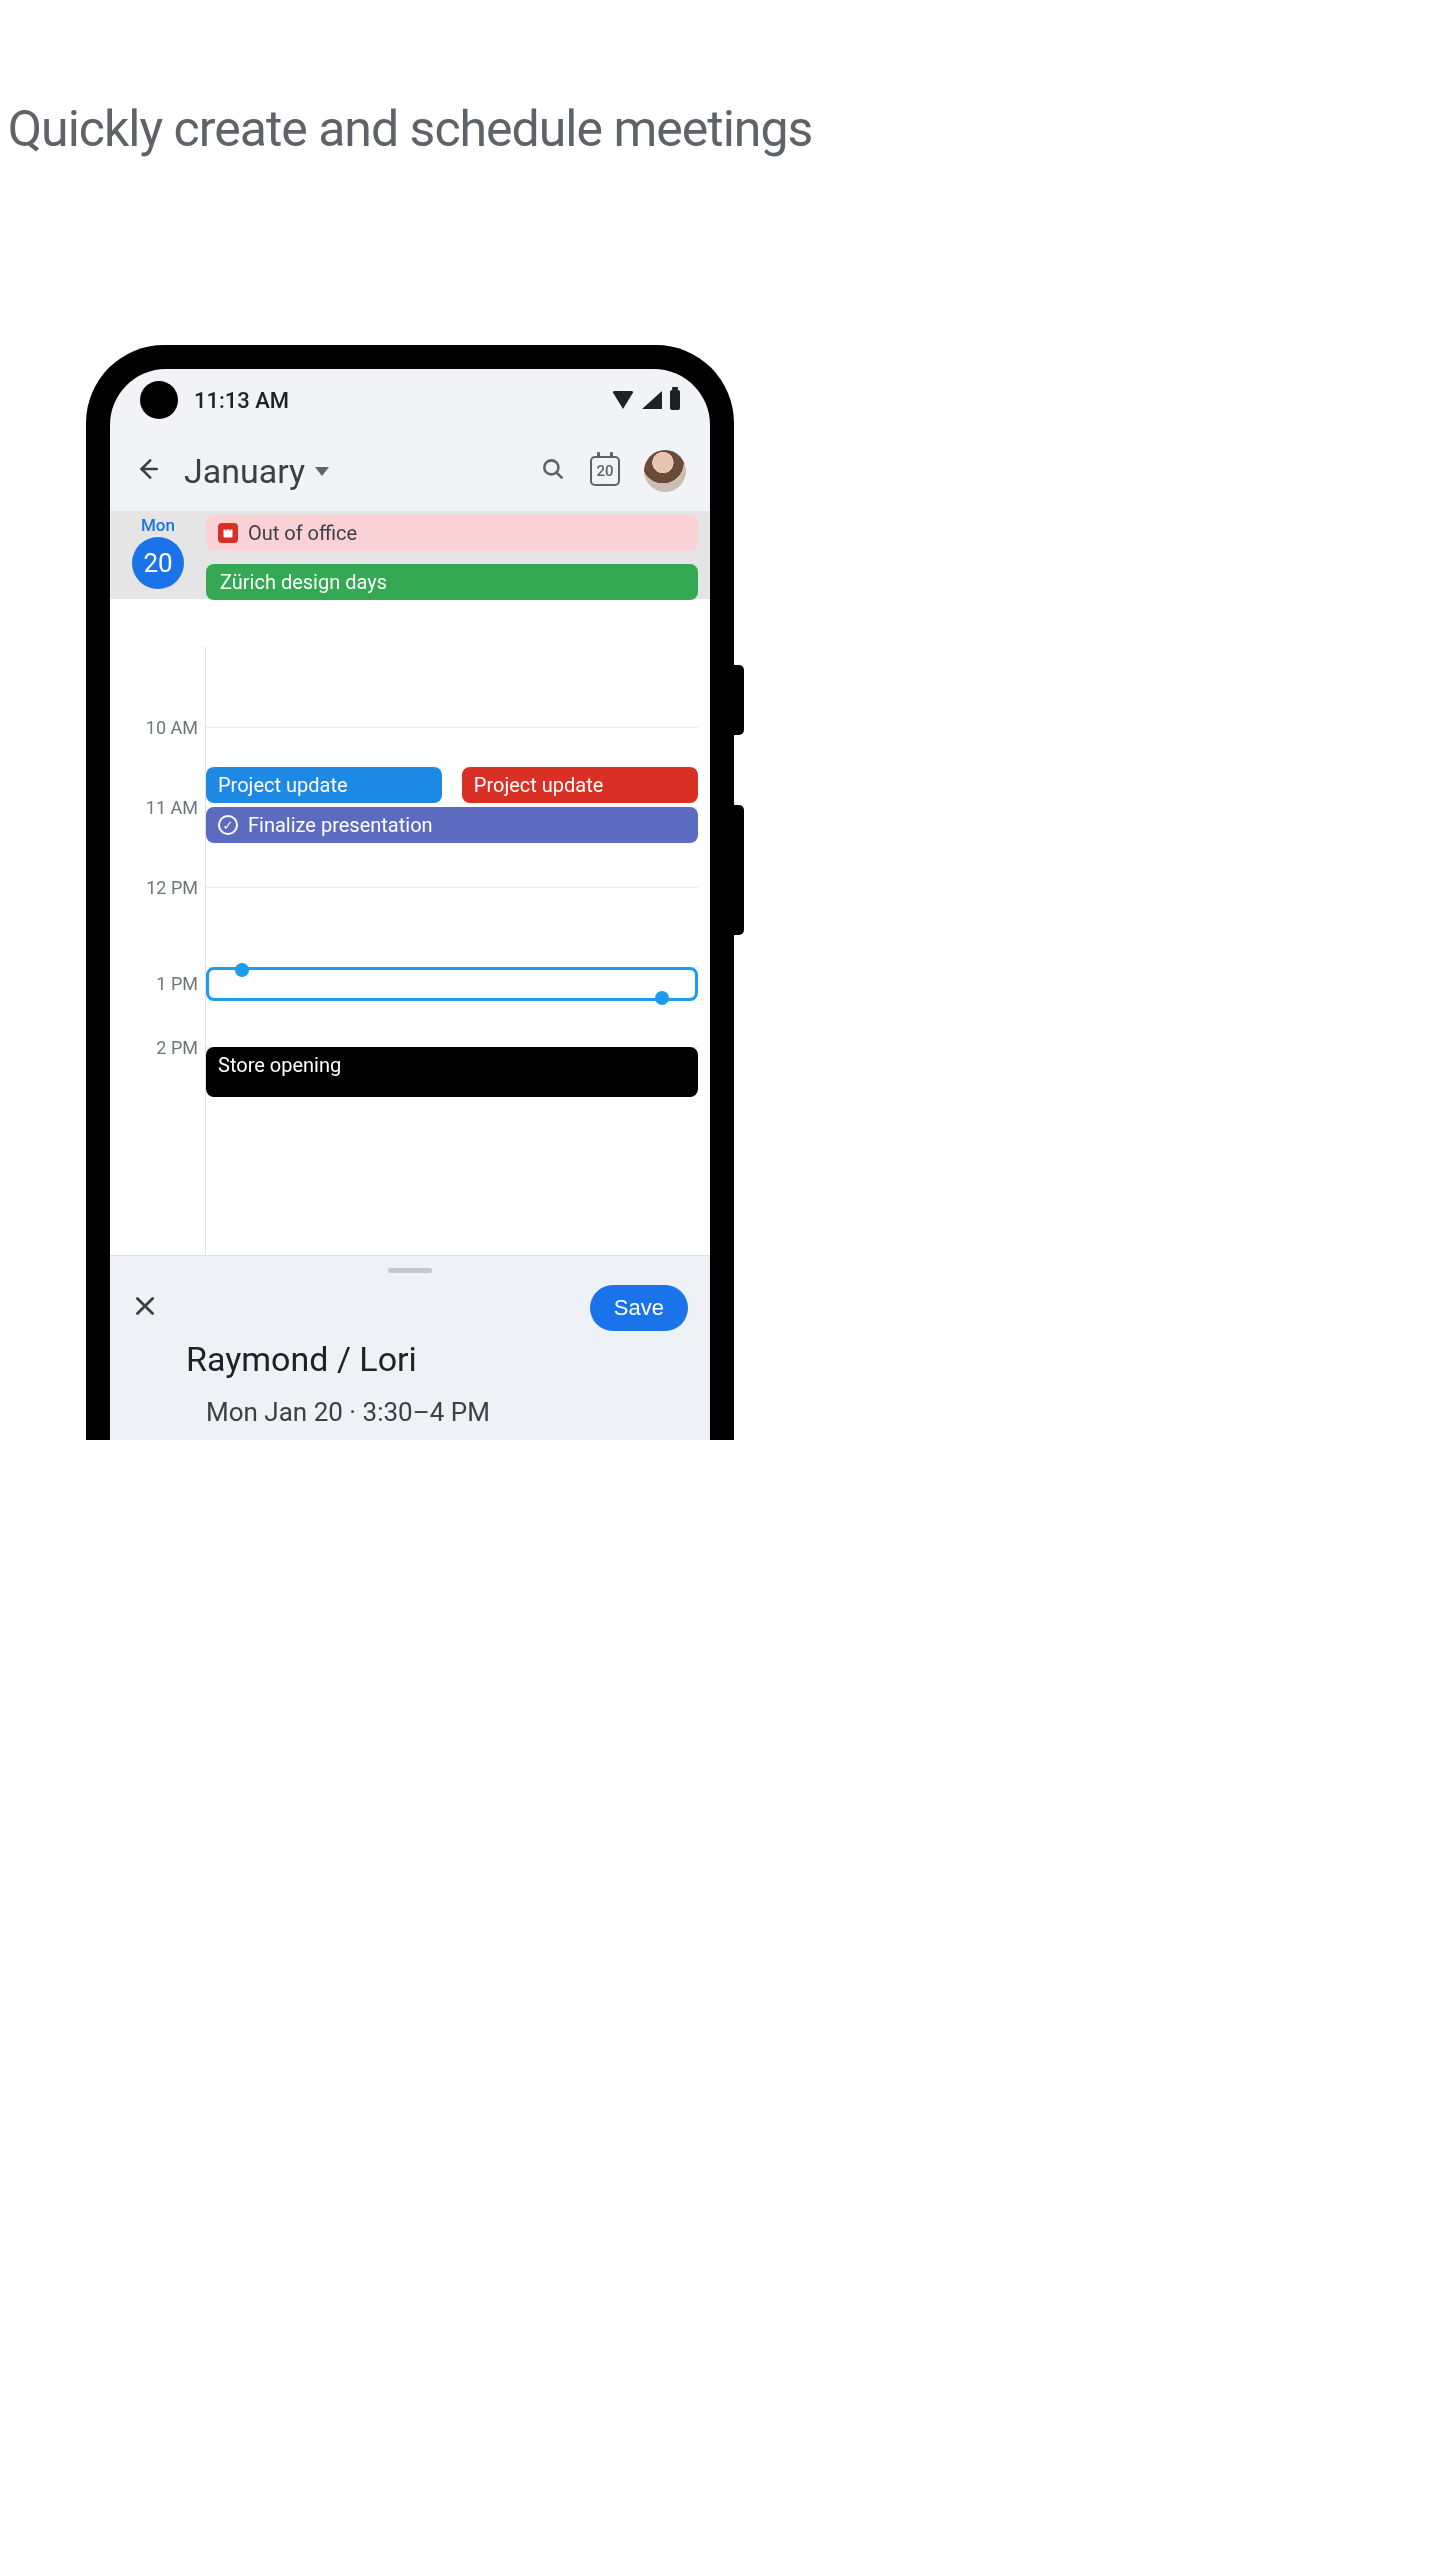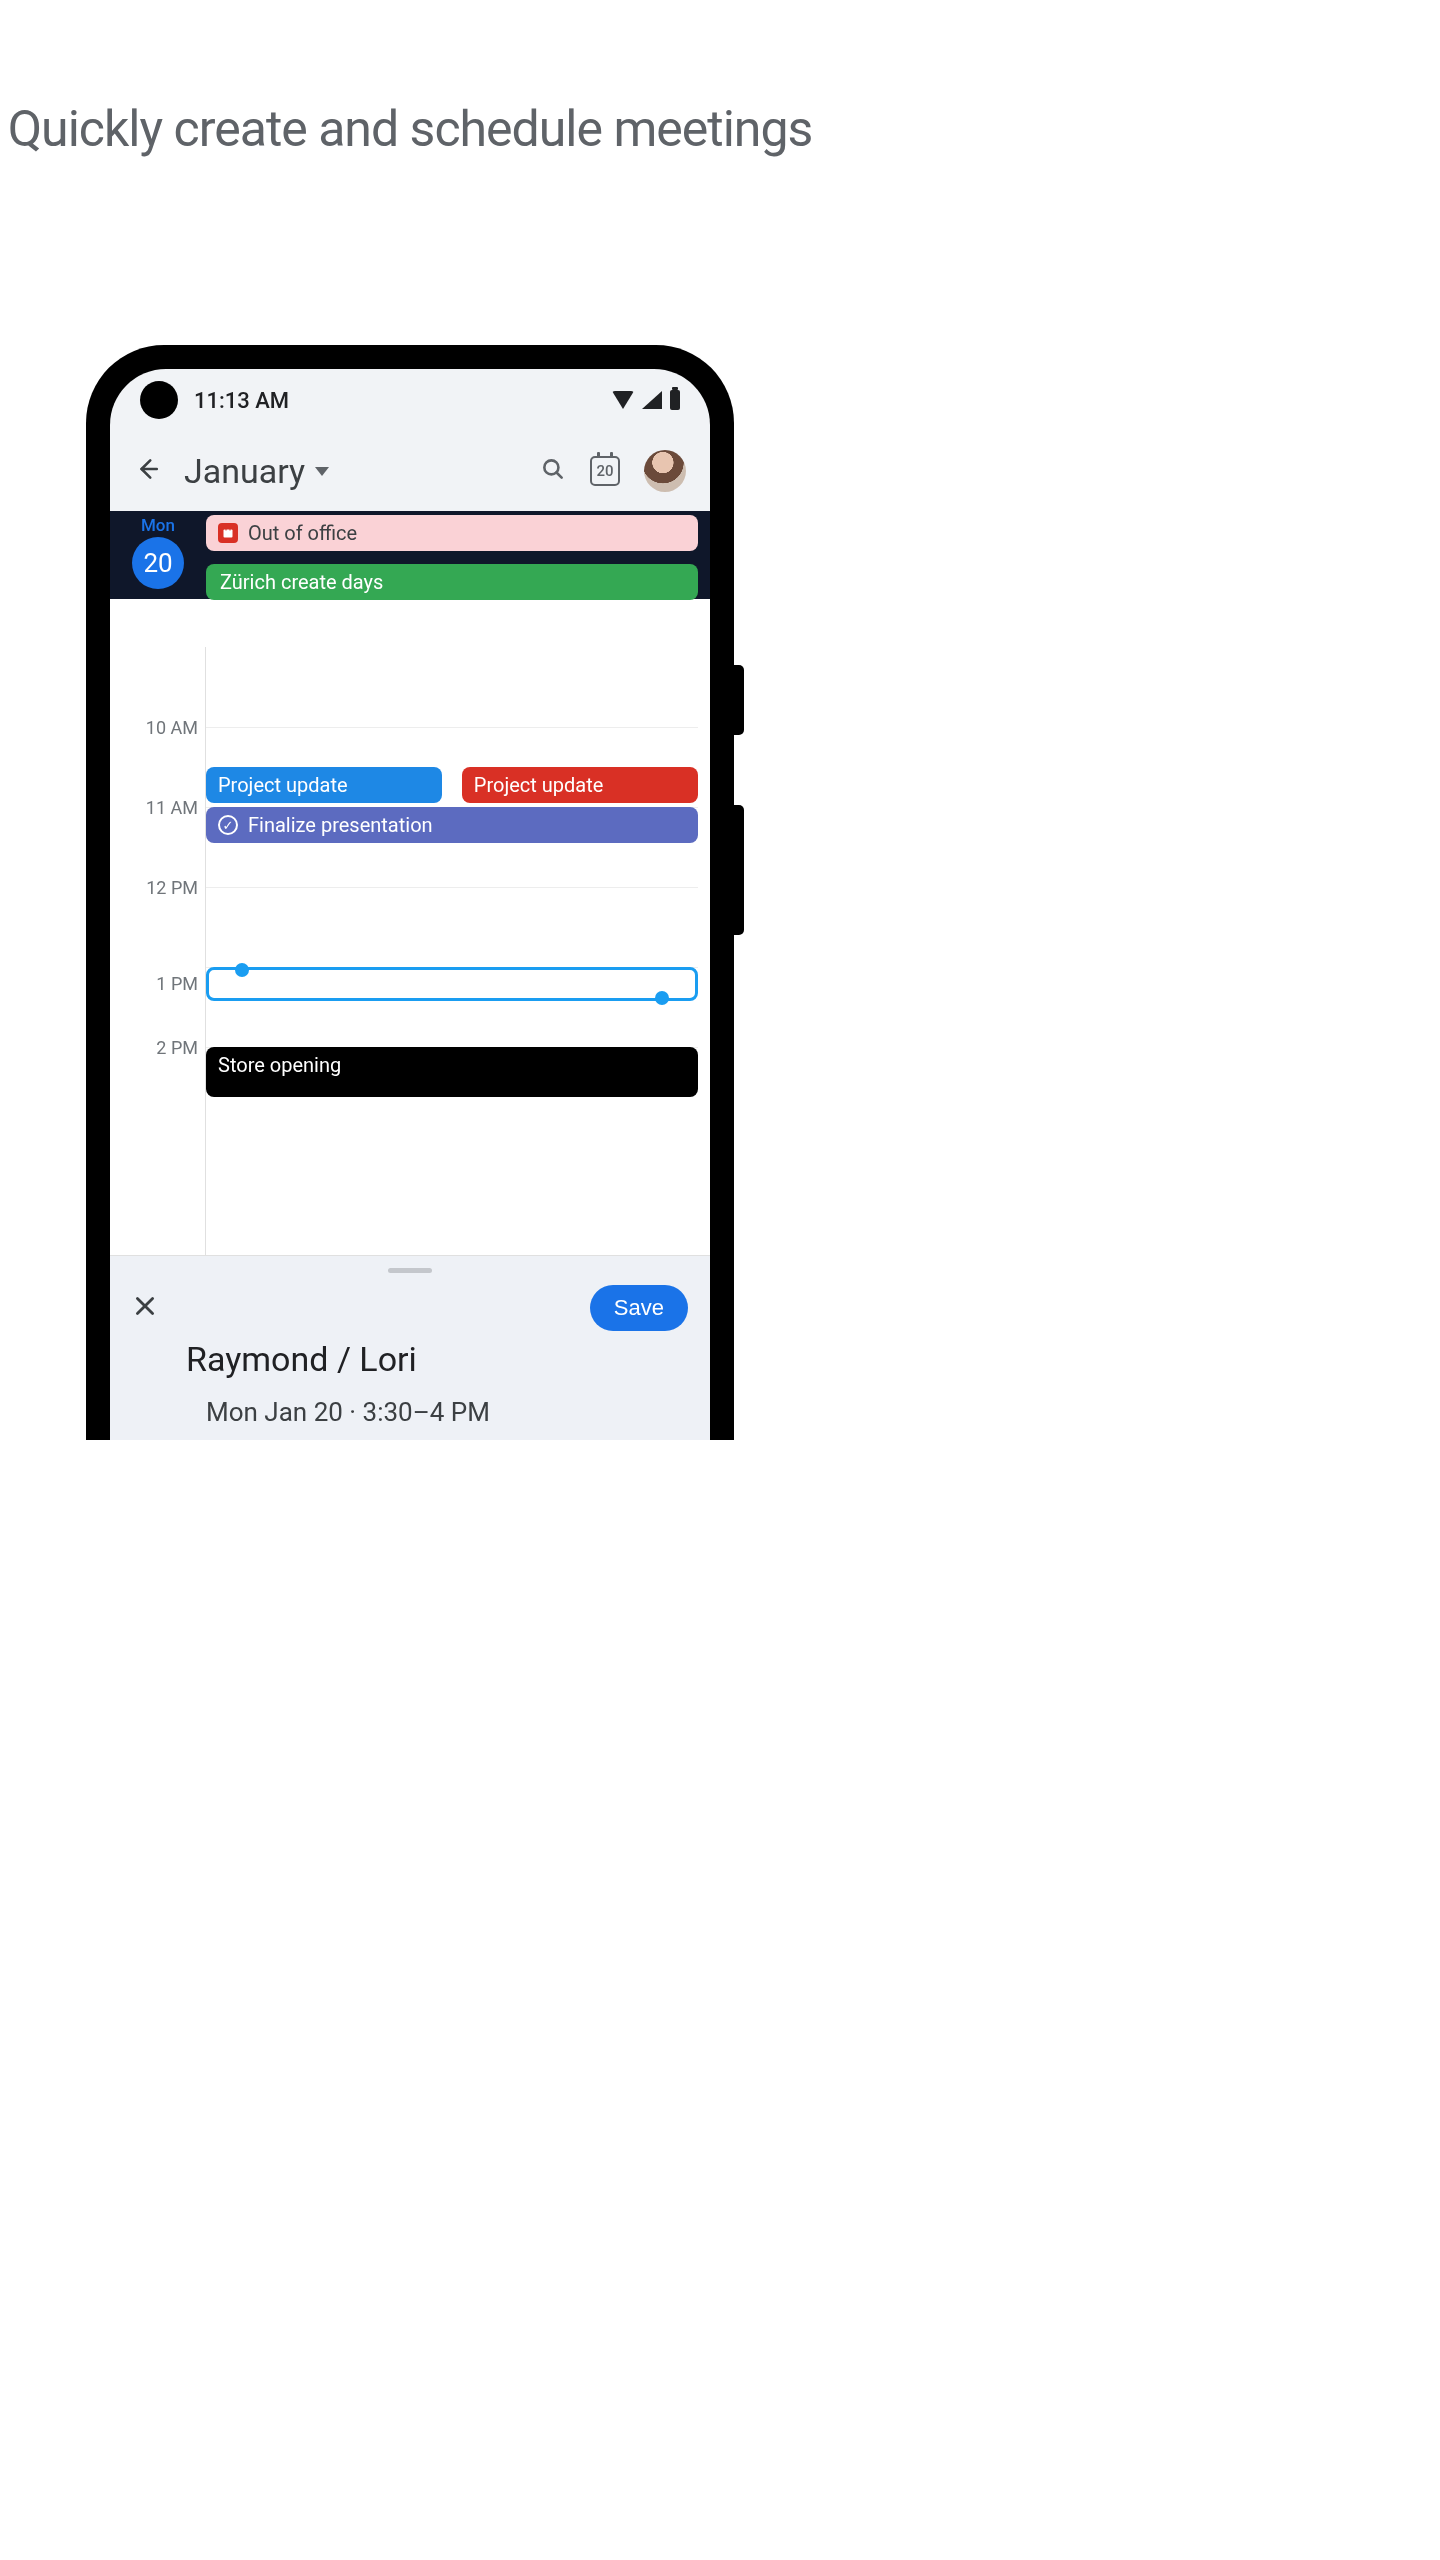--- a/index.html
+++ b/index.html
@@ -140,21 +140,21 @@
   
   .calendar {
     position: absolute;
     top: 142px; left: 0; right: 0; bottom: 0;
     background: #ffffff;
   }
   .allday-row {
     position: absolute;
     top: 0; left: 0; right: 0;
     height: 88px;
-    background: #0f172a;
+    background: #e5e5e5;
     display: flex;
   }
   .date-col {
     width: 96px;
     display:flex;flex-direction:column;align-items:center;
     padding-top: 4px;
   }
   .dow { color:#1a73e8; font-size:17px; font-weight:500; }
   .date-bubble {
     width:52px;height:52px;border-radius:50%;background:#1a73e8;color:#fff;
@@ -305,21 +305,21 @@
             <div class="ooo">
               <span class="ooo-badge">
                 <svg viewBox="0 0 24 24" fill="#fff">
                     <rect x="3" y="5" width="18" height="16" rx="2"></rect>
                     <rect x="7" y="2" width="2" height="5" fill="#d93025"></rect>
                     <rect x="15" y="2" width="2" height="5" fill="#d93025"></rect>
                   </svg>
               </span>
               <span>Out of office</span>
             </div>
-            <div class="green-chip">Zürich create days</div>
+            <div class="green-chip">Zürich design days</div>
           </div>
         </div>
 
         <div class="grid-area">
           <div class="time-col">
             <div class="hour-label" style="top:80px">10 AM</div>
             <div class="hour-label" style="top:160px">11 AM</div>
             <div class="hour-label" style="top:240px">12 PM</div>
             <div class="hour-label" style="top:336px">1 PM</div>
             <div class="hour-label" style="top:400px">2 PM</div>

